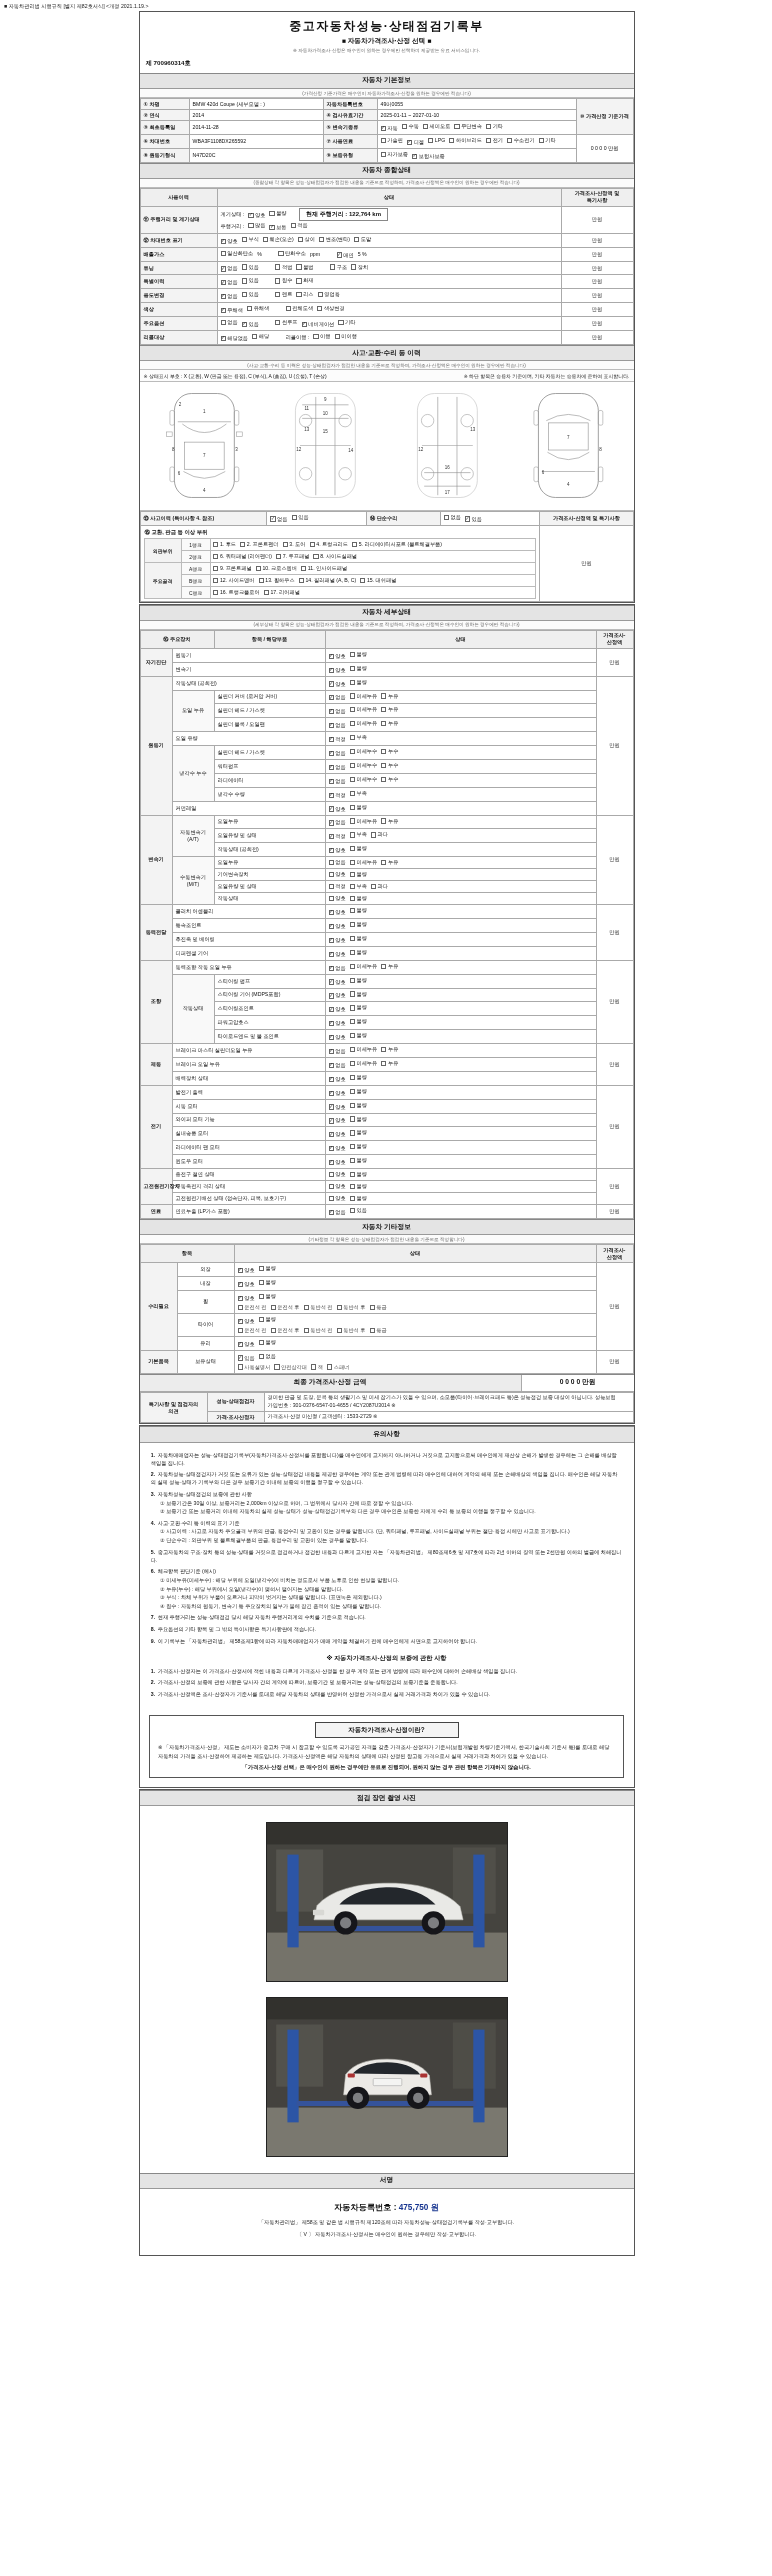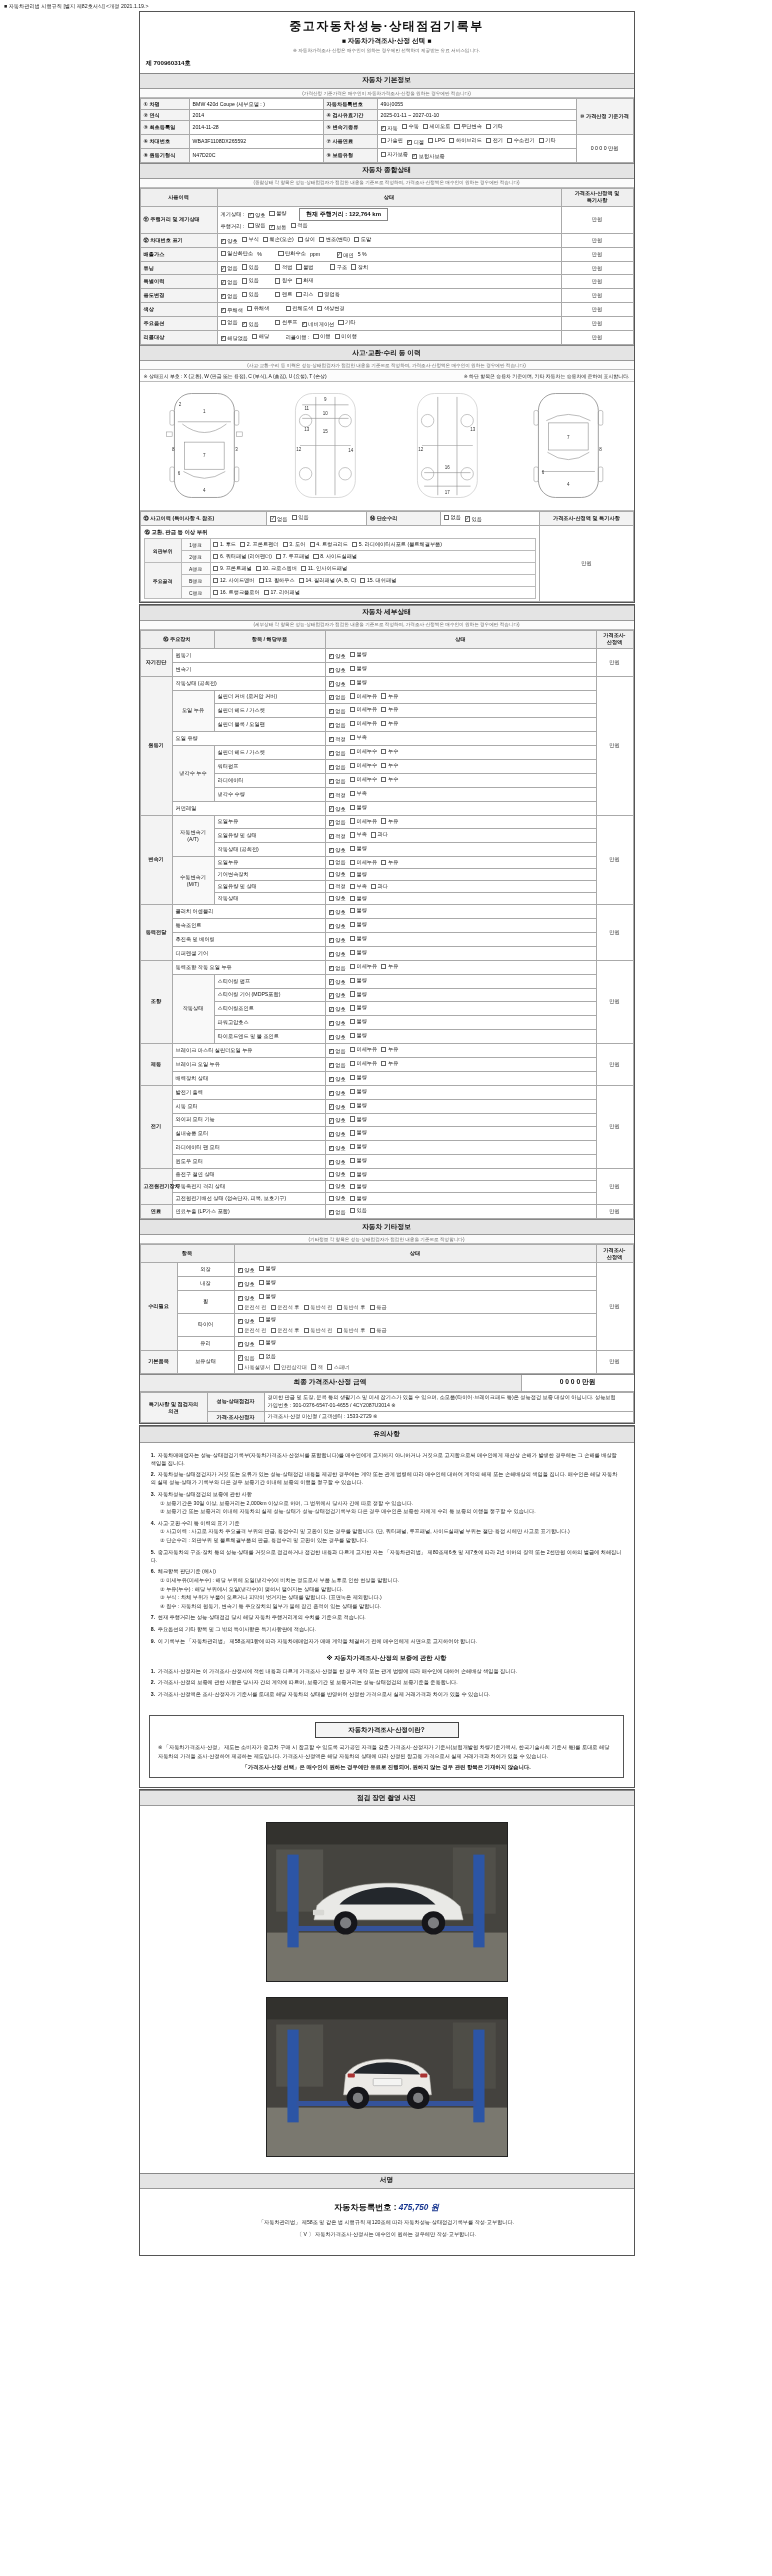--- a/index.html
+++ b/index.html
@@ -50,21 +50,21 @@
   .nsubtitle{text-align:center;font-weight:bold;font-size:6.2px;margin:8.2px 0 4.1px;}
   .explain{margin:5.2px 9.3px 9.3px;border:1px solid #555;padding:6.2px 8.2px;}
   .explain-title{width:144px;margin:0 auto 5.2px;border:0.5px solid #444;text-align:center;font-weight:bold;font-size:6.4px;padding:2.6px;background:#f4f4f4;}
   .explain-body{font-size:5.2px;line-height:1.55;}
   .explain-bold{font-size:5.4px;font-weight:bold;margin-top:4.1px;text-align:center;}
   .photo-wrap{display:flex;flex-direction:column;align-items:center;gap:15.5px;padding:15.5px 0;}
   .photo{width:242px;height:160px;background:#3f3f3d;border:0.5px solid #222;overflow:hidden;}
   .photo svg{width:100%;height:100%;display:block;}
   .sig-body{padding:13.4px 0 17.5px;text-align:center;}
   .fee{font-size:8.2px;font-weight:bold;}
-  .fee-val{color:#16348f;font-style:italic;}
+  .fee-val{color:#16348f;}
   .sig-note{font-size:5.2px;margin-top:5.2px;color:#222;}
   .w95{width:49px}.w105{width:54px}.w110{width:57px}.w130{width:67px}.w140{width:72px}
   .w150{width:77px}.w190{width:98px}.w260{width:134px}
 </style>
 </head>
 <body>
 
 <div class="canvas">
   <div class="form-note">■ 자동차관리법 시행규칙 [별지 제82호서식] &lt;개정 2021.1.19.&gt;</div>
   <div class="doc">

